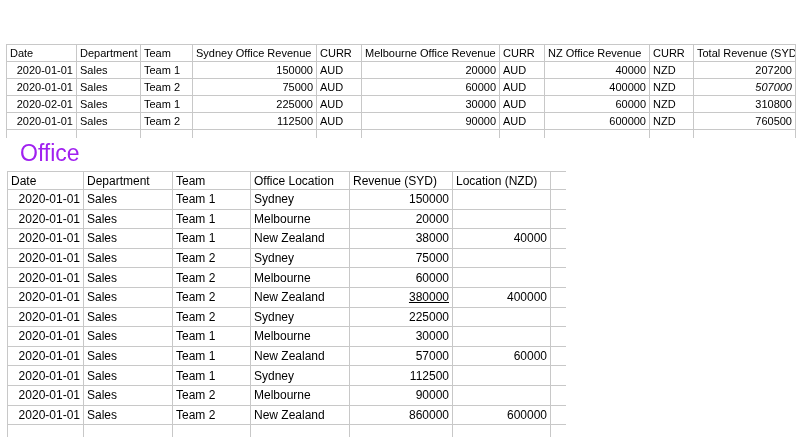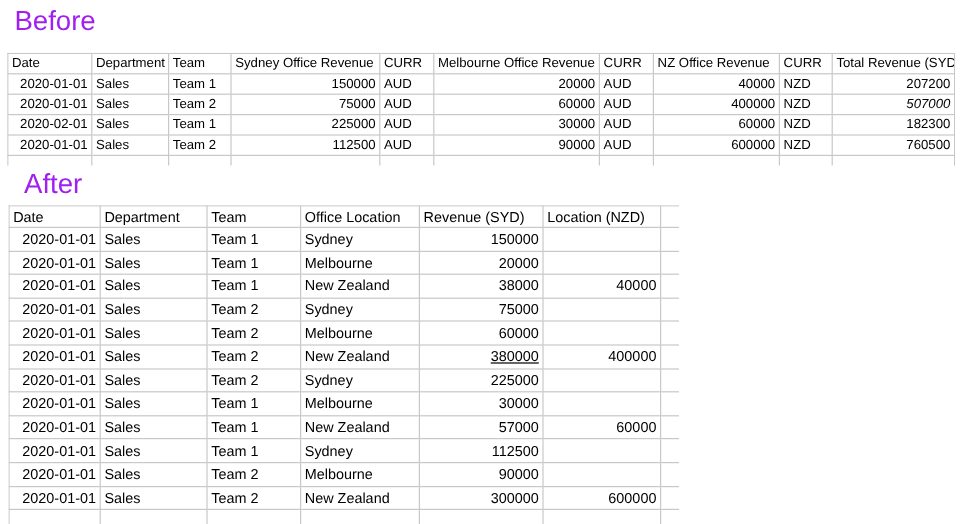--- a/index.html
+++ b/index.html
@@ -54,21 +54,20 @@
   #before-wrap tbody tr{height:17px;}
   #after-wrap thead tr{height:18px;}
   #after-wrap tbody tr{height:19.6px;}
   th.green-top{border-top:2px solid var(--green);}
   .sliver{border-right:none !important;}
 </style>
 </head>
 <body>
 
 <div class="canvas">
-  <div id="before-title" class="section-title">Before</div>
 
   <div id="before-wrap" class="table-wrap">
       <table class="sheet" style="width: 789px;">
         <colgroup>
           <col style="width: 70px;">
           <col style="width: 64px;">
           <col style="width: 52px;">
           <col style="width: 124px;">
           <col style="width: 45px;">
           <col style="width: 138px;">
@@ -119,21 +118,21 @@
           <tr>
             <td style="text-align: right;">2020-02-01</td>
             <td style="text-align: left;">Sales</td>
             <td style="text-align: left;">Team 1</td>
             <td style="text-align: right;">225000</td>
             <td style="text-align: left;">AUD</td>
             <td style="text-align: right;">30000</td>
             <td style="text-align: left;">AUD</td>
             <td style="text-align: right;">60000</td>
             <td style="text-align: left;">NZD</td>
-            <td style="text-align: right;">182300</td>
+            <td style="text-align: right;">310800</td>
           </tr>
           <tr>
             <td style="text-align: right;">2020-01-01</td>
             <td style="text-align: left;">Sales</td>
             <td style="text-align: left;">Team 2</td>
             <td style="text-align: right;">112500</td>
             <td style="text-align: left;">AUD</td>
             <td style="text-align: right;">90000</td>
             <td style="text-align: left;">AUD</td>
             <td style="text-align: right;">600000</td>
@@ -149,21 +148,21 @@
             <td></td>
             <td></td>
             <td></td>
             <td></td>
             <td></td>
           </tr>
         </tbody>
       </table>
     </div>
 
-  <div id="after-title" class="section-title">After</div>
+  <div id="after-title" class="section-title">Office</div>
 
   <div id="after-wrap" class="table-wrap">
       <table class="sheet" style="width: 558px;">
         <colgroup>
           <col style="width: 76px;">
           <col style="width: 89px;">
           <col style="width: 78px;">
           <col style="width: 99px;">
           <col style="width: 103px;">
           <col style="width: 98px;">
@@ -278,21 +277,21 @@
             <td style="text-align: left;">Melbourne</td>
             <td style="text-align: right;">90000</td>
             <td style="text-align: right;"></td>
             <td class="sliver" style="text-align: left;"></td>
           </tr>
           <tr>
             <td style="text-align: right;">2020-01-01</td>
             <td style="text-align: left;">Sales</td>
             <td style="text-align: left;">Team 2</td>
             <td style="text-align: left;">New Zealand</td>
-            <td style="text-align: right;">300000</td>
+            <td style="text-align: right;">860000</td>
             <td style="text-align: right;">600000</td>
             <td class="sliver" style="text-align: left;"></td>
           </tr>
           <tr>
             <td></td>
             <td></td>
             <td></td>
             <td></td>
             <td></td>
             <td></td>

